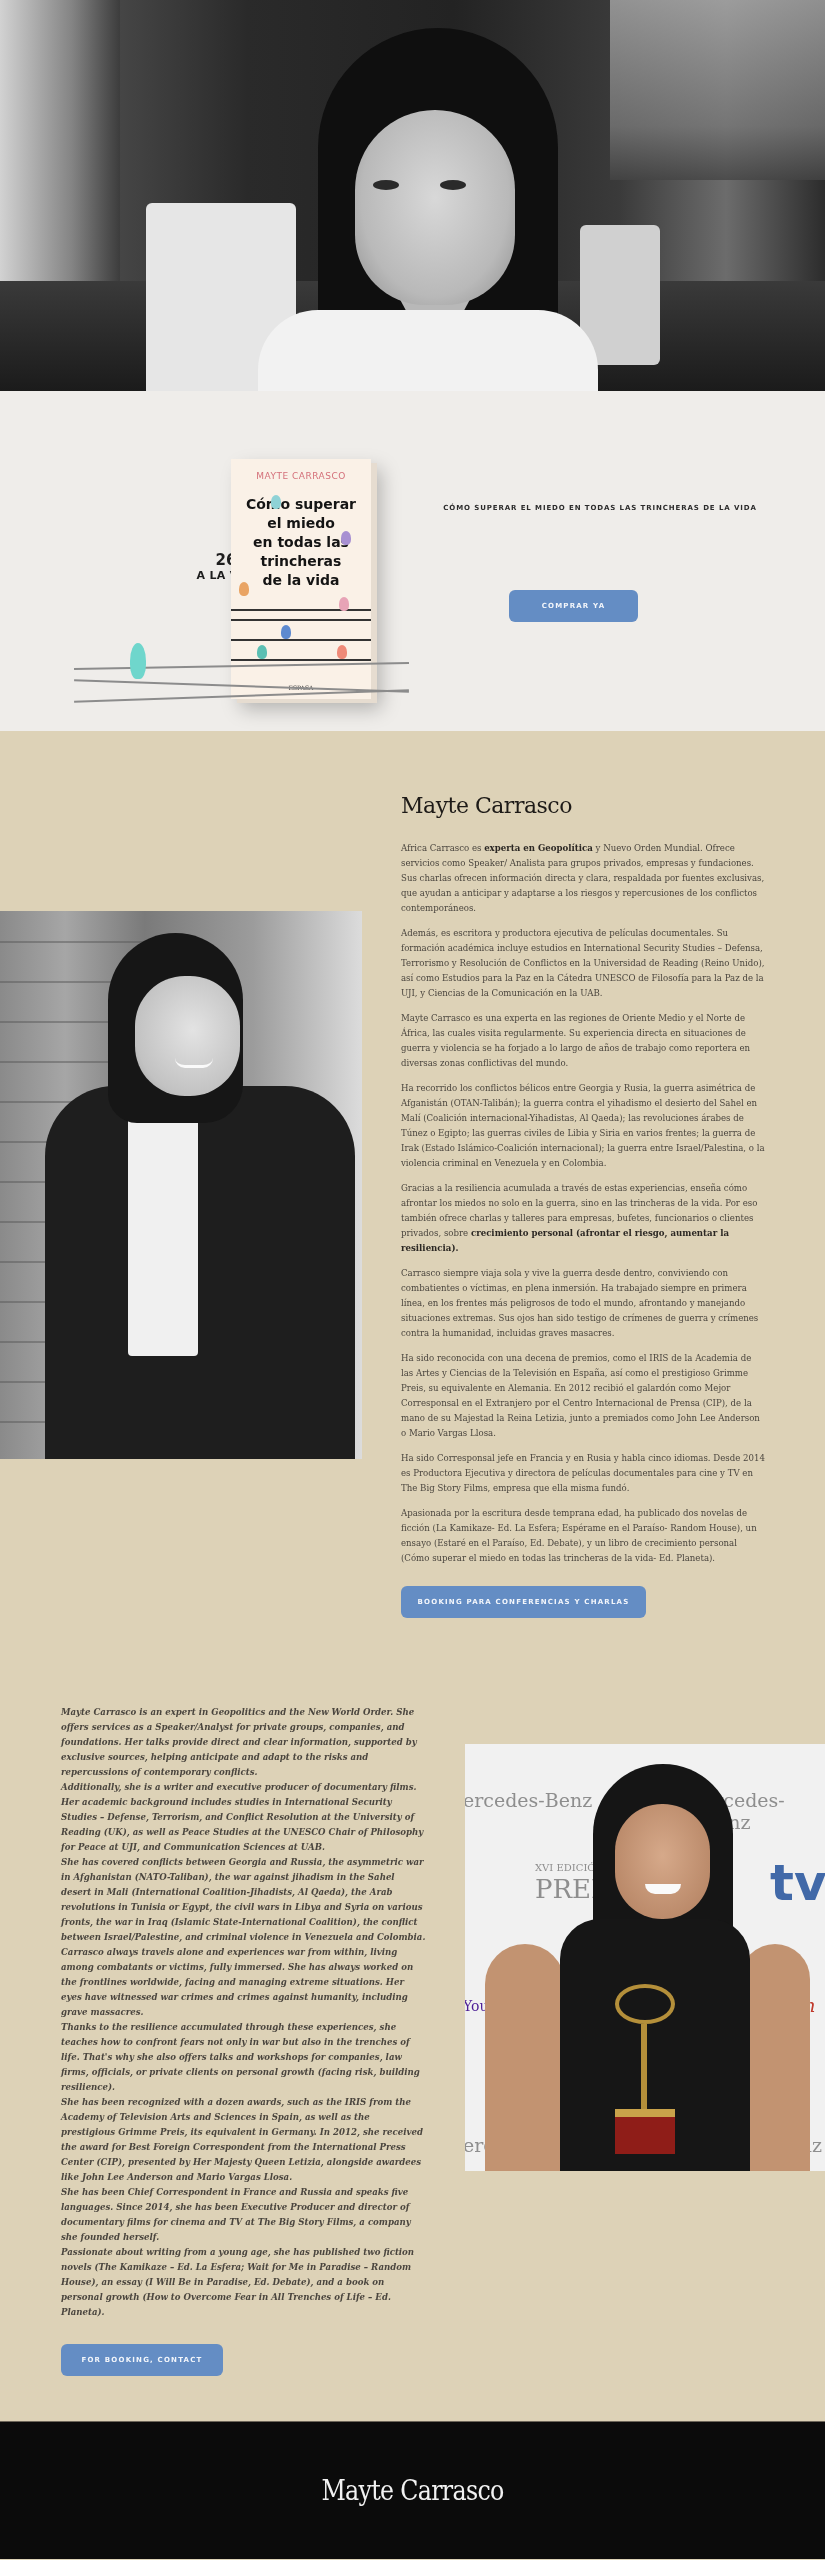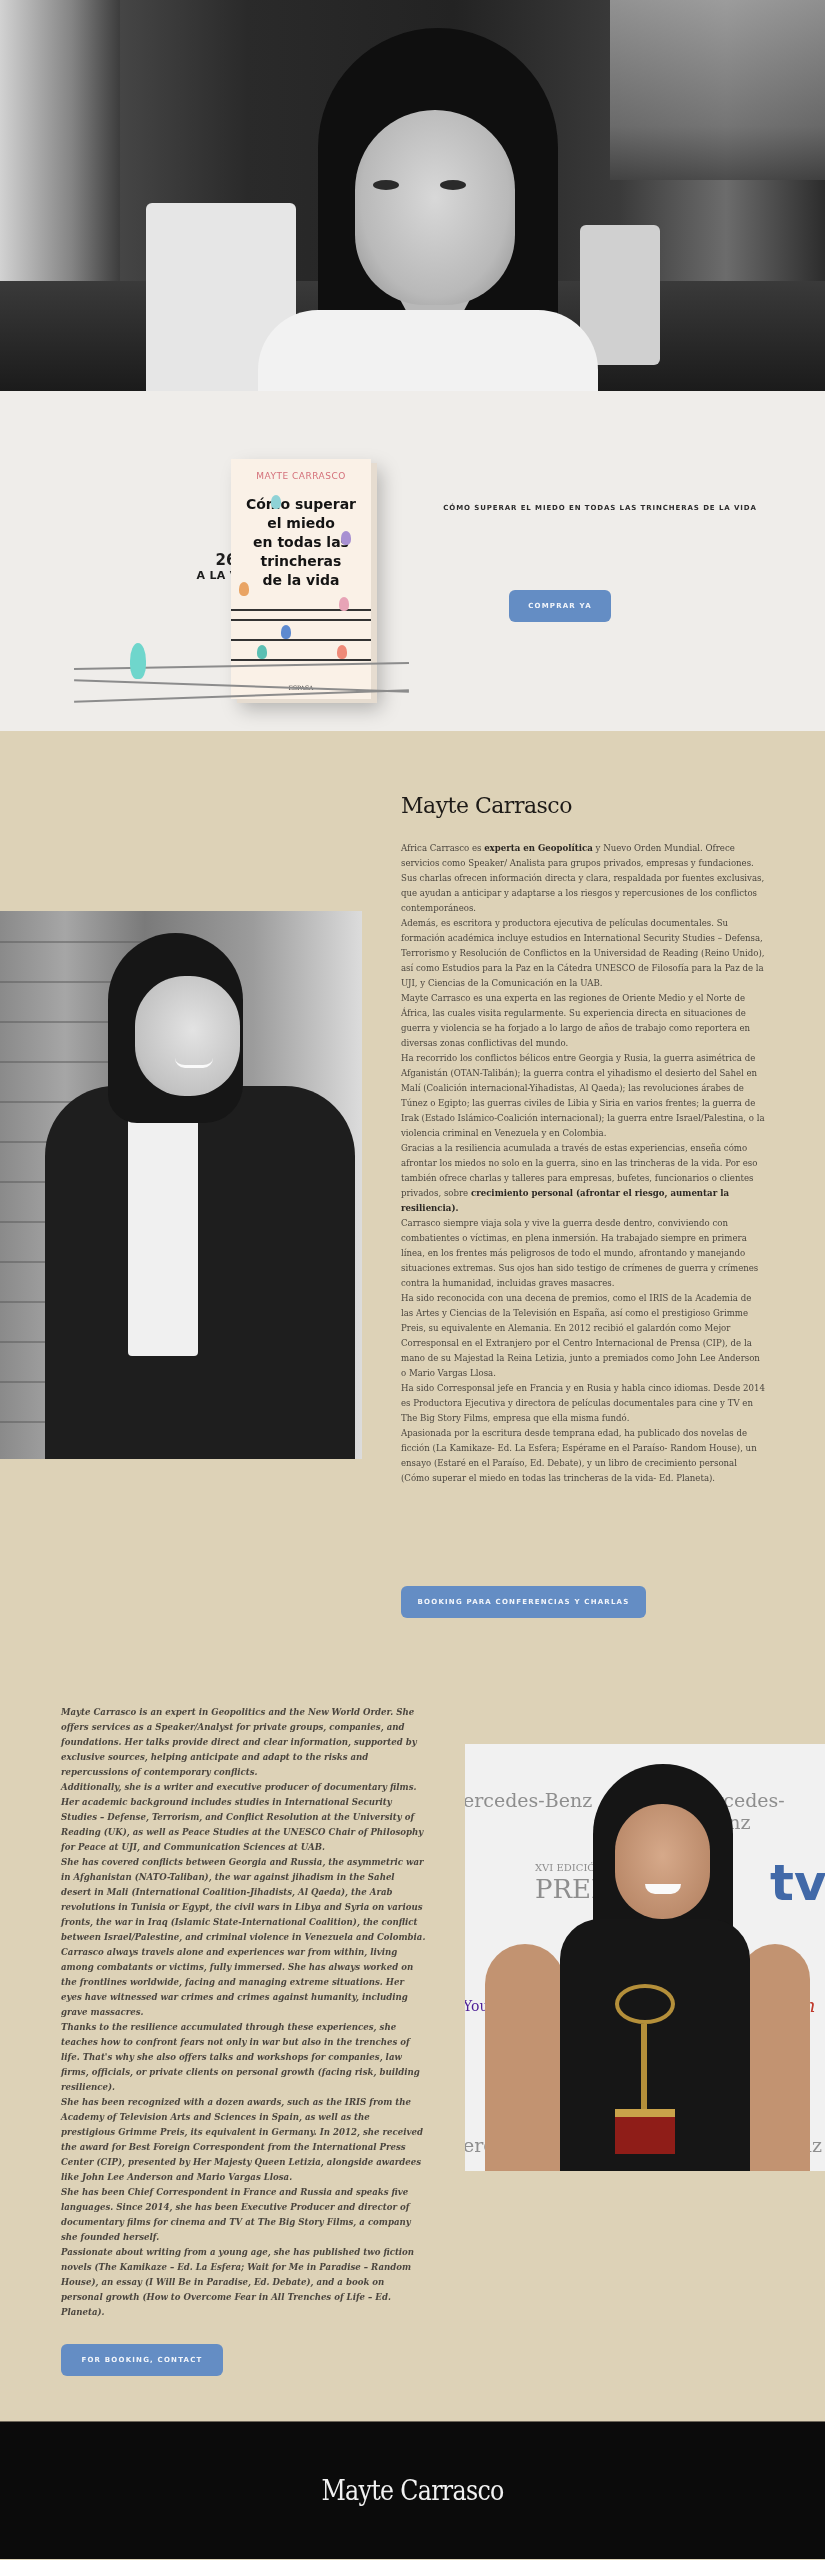--- a/index.html
+++ b/index.html
@@ -56,39 +56,39 @@
   .banner-sub { position:absolute; left:10px; top:113px; width:380px; font-family:"DejaVu Sans", sans-serif;
     font-size:7px; letter-spacing:.9px; color:#2c2c2c; font-weight:bold; }
   .banner-title { position:absolute; left:0; top:135px; width:405px; font-family:"DejaVu Serif", serif;
     font-size:31px; color:#111; letter-spacing:-.5px; }
   .btn {
     display:inline-flex; align-items:center; justify-content:center;
     background:#648dc4; color:#f3f6fb; border-radius:6px;
     font-family:"DejaVu Sans", sans-serif; font-weight:bold; letter-spacing:1.2px; font-size:7px;
     cursor:pointer; border:none;
   }
-  .banner-btn { position:absolute; left:109px; top:199px; width:102px; height:32px; }
+  .banner-btn { position:absolute; left:109px; top:199px; width:129px; height:32px; }
 
   
   .es-section { position:relative; width:825px; height:945px; background:#ddd2b7; }
   .es-photo { position:absolute; left:0; top:180px; width:362px; height:548px; overflow:hidden;
     background: linear-gradient(90deg,#8a8a8a 0%, #a6a6a6 18%, #7a7a7a 40%, #9c9c9c 70%, #dcdcdc 100%); }
   .brick-row { position:absolute; left:0; width:200px; height:2px; background:#5a5a5a; opacity:.5; }
   .es-photo .coat { position:absolute; left:45px; top:175px; width:310px; height:373px; background:#1e1e1e;
     border-radius:70px 70px 0 0; }
   .es-photo .scarf { position:absolute; left:128px; top:175px; width:70px; height:270px; background:#f0f0f0;
     border-radius:20px 20px 4px 4px; }
   .es-photo .hair2 { position:absolute; left:108px; top:22px; width:135px; height:190px; background:#161616; border-radius:70px 70px 40px 30px; }
   .es-photo .face2 { position:absolute; left:135px; top:65px; width:105px; height:120px;
     background: radial-gradient(ellipse at 55% 45%, #e3e3e3 0%, #c2c2c2 70%, #9b9b9b 100%); border-radius:50px 50px 50px 50px; }
   .es-photo .smile { position:absolute; left:175px; top:147px; width:38px; height:10px; border-bottom:3px solid #fafafa; border-radius:0 0 20px 20px; }
 
   .es-text { position:absolute; left:401px; top:0; width:365px; }
   .name-heading { font-family:"DejaVu Serif", serif; font-size:22px; color:#1d1a17; margin-top:62px; letter-spacing:-.5px; font-weight:normal; }
-  .es-text p { font-size:8.6px; line-height:15px; color:#4a453e; }
+  .es-text p { font-size:8.6px; line-height:15px; color:#4a453e; margin-top:10px; }
   .es-text p:first-of-type { margin-top:23px; }
   .es-text b { color:#2b2723; }
   .es-btn { position:absolute; left:401px; top:855px; width:245px; height:32px; }
 
   
   .en-section { position:relative; width:825px; height:745px; background:#ddd2b7; }
   .en-text { position:absolute; left:61px; top:29px; width:365px;font-weight:bold; }
   .en-text p { font-style:italic; font-size:8.6px; line-height:15px; color:#4a453e; }
   .en-text p:first-child { margin-top:0; }
   .en-photo { position:absolute; left:465px; top:68px; width:360px; height:427px; overflow:hidden; background:#f1f1f1; }

